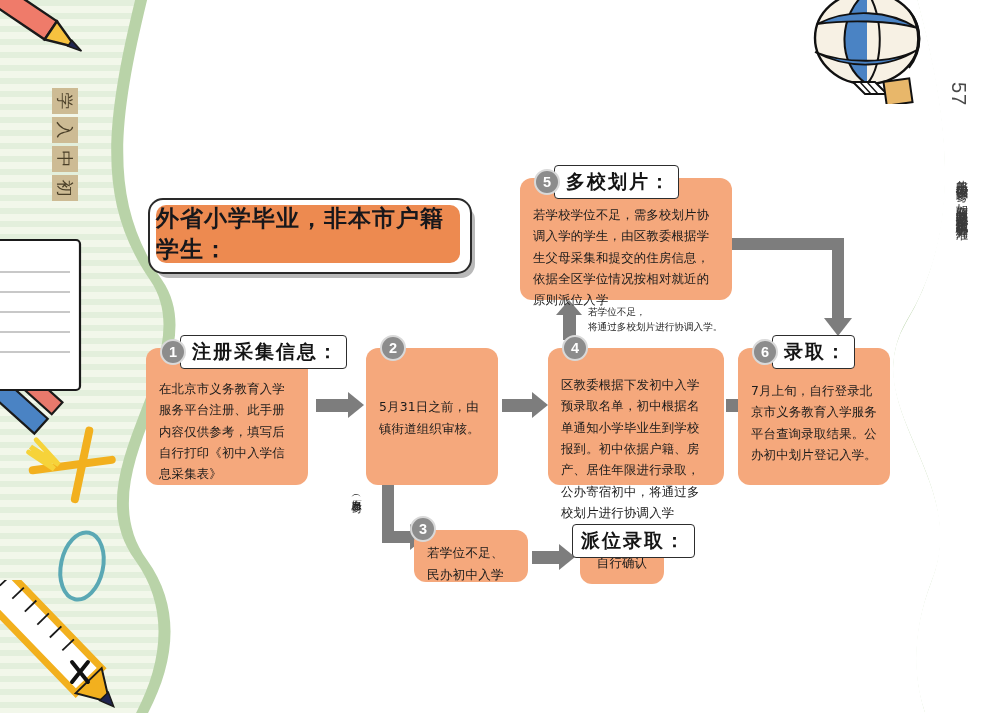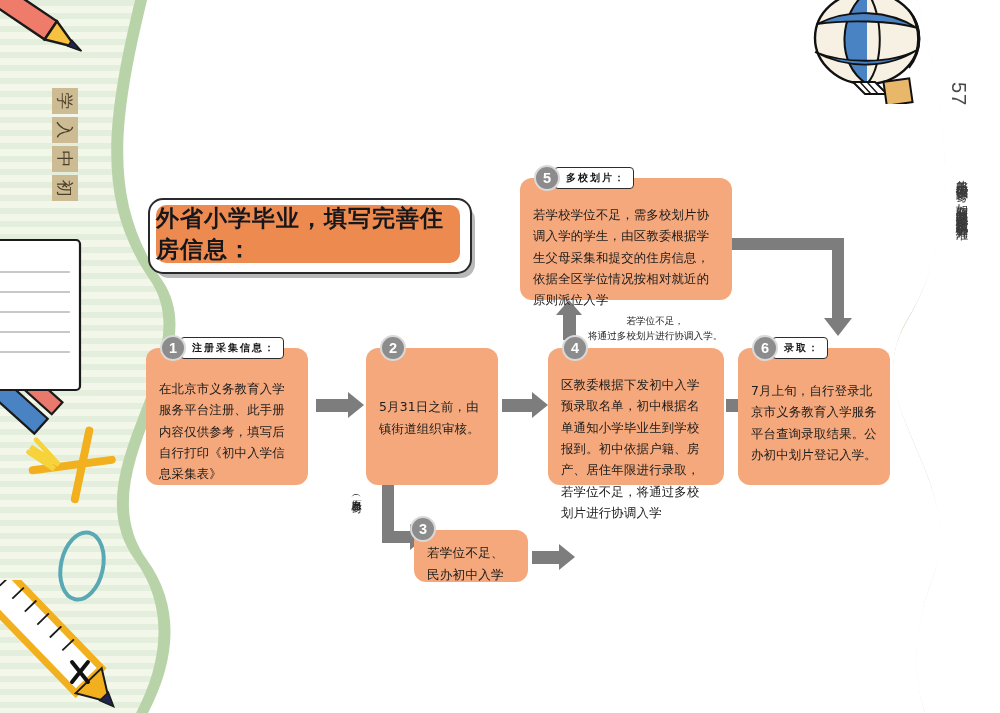--- a/index.html
+++ b/index.html
@@ -94,21 +94,21 @@
     color:#ffffff;font-size:14.5px;font-weight:bold;
     display:flex;align-items:center;justify-content:center;
     box-sizing:border-box;
     font-family:"Liberation Sans",sans-serif;
     position:relative;z-index:2;
   }
   .cap-label{
     margin-left:-6px;
     background:#ffffff;border:1.6px solid #2d2d2d;border-radius:4px;
     padding:3px 7px 3px 11px;
-    font-size:10px;font-weight:bold;color:#141414;
+    font-size:19px;font-weight:bold;color:#141414;
     letter-spacing:2px;white-space:nowrap;
     font-family:"DejaVu Sans",sans-serif;
   }
   .cap-label.nobadge{margin-left:0;padding:3px 8px;}
 
   
   .arrow-h{position:absolute;z-index:4;}
   .arrow-h .shaft{position:absolute;left:0;top:7px;height:13px;background:#7d7d7d;}
   .arrow-h .head{
     position:absolute;top:0;width:0;height:0;
@@ -251,21 +251,21 @@
     <div class="ch">入</div>
     <div class="ch">学</div>
   </div>
 
   <div class="page-no">57</div>
   <div class="side-note">此手册内容仅供参考，如有问题以顺义区教育招生考试中心解释为准。</div>
 
   <div class="banner-wrap">
     <div class="banner-shadow"></div>
     <div class="banner-outline"></div>
-    <div class="banner">外省小学毕业，填写完善住房信息：</div>
+    <div class="banner">外省小学毕业，非本市户籍学生：</div>
   </div>
 
   <div class="node" style="left:146px;top:348px;width:162px;">
     <div class="cap">
       <div class="badge">1</div>
       <div class="cap-label">注册采集信息：</div>
     </div>
     <div class="body" style="height:137px;padding-top:30px;">在北京市义务教育入学服务平台注册、此手册内容仅供参考，填写后自行打印《初中入学信息采集表》</div>
   </div>
 
@@ -298,33 +298,39 @@
       <div class="badge">3</div>
     </div>
     <div class="body" style="height:52px;padding-top:12px;font-size:12.6px;">若学位不足、民办初中入学</div>
   </div>
 
   <div class="arrow-h" style="left:532px;top:544px;width:46px;height:27px;">
     <div class="shaft" style="width:28px;"></div>
     <div class="head" style="left:27px;"></div>
   </div>
 
+  <div class="node" style="left:580px;top:540px;width:84px;">
+    <div class="cap" style="left:-8px;top:-16px;">
+      <div class="cap-label nobadge">派位录取：</div>
+    </div>
+    <div class="body centered" style="height:44px;justify-content:center;">自行确认</div>
+  </div>
 
   <div class="node" style="left:548px;top:348px;width:176px;">
     <div class="cap">
       <div class="badge">4</div>
     </div>
-    <div class="body" style="height:137px;padding-top:26px;">区教委根据下发初中入学预录取名单，初中根据名单通知小学毕业生到学校报到。初中依据户籍、房产、居住年限进行录取，若学位不足，将通过多校划片进行协调入学</div>
+    <div class="body" style="height:137px;padding-top:26px;">区教委根据下发初中入学预录取名单，初中根据名单通知小学毕业生到学校报到。初中依据户籍、房产、居住年限进行录取，公办寄宿初中，将通过多校划片进行协调入学</div>
   </div>
 
   <div class="arrow-up" style="left:556px;top:300px;width:27px;height:40px;">
     <div class="head"></div>
     <div class="shaft" style="height:28px;"></div>
   </div>
-  <div class="anno" style="left:588px;top:313px;text-align:center;">
+  <div class="anno" style="left:588px;top:304px;">
     <div>若学位不足，</div>
     <div>将通过多校划片进行协调入学。</div>
   </div>
 
   <div class="node" style="left:520px;top:178px;width:212px;">
     <div class="cap">
       <div class="badge">5</div>
       <div class="cap-label">多校划片：</div>
     </div>
     <div class="body" style="height:122px;padding-top:26px;">若学校学位不足，需多校划片协调入学的学生，由区教委根据学生父母采集和提交的住房信息，依据全区学位情况按相对就近的原则派位入学</div>

